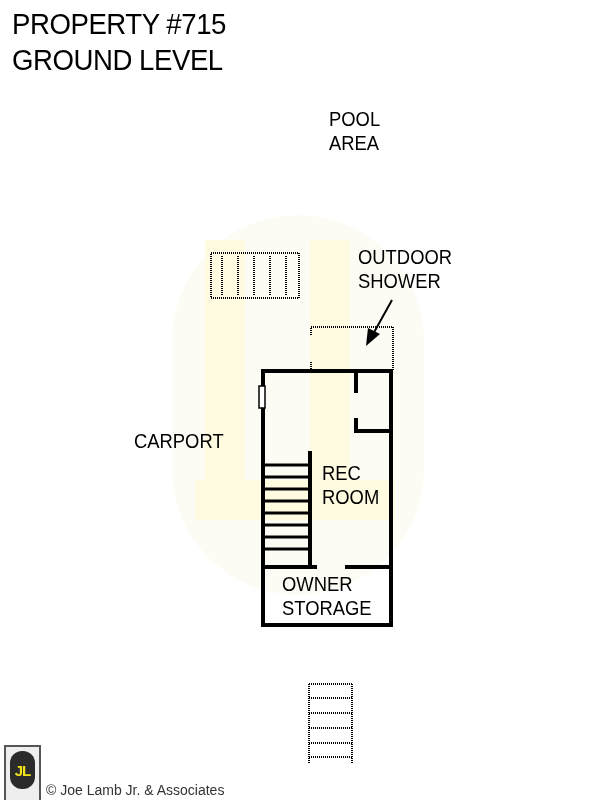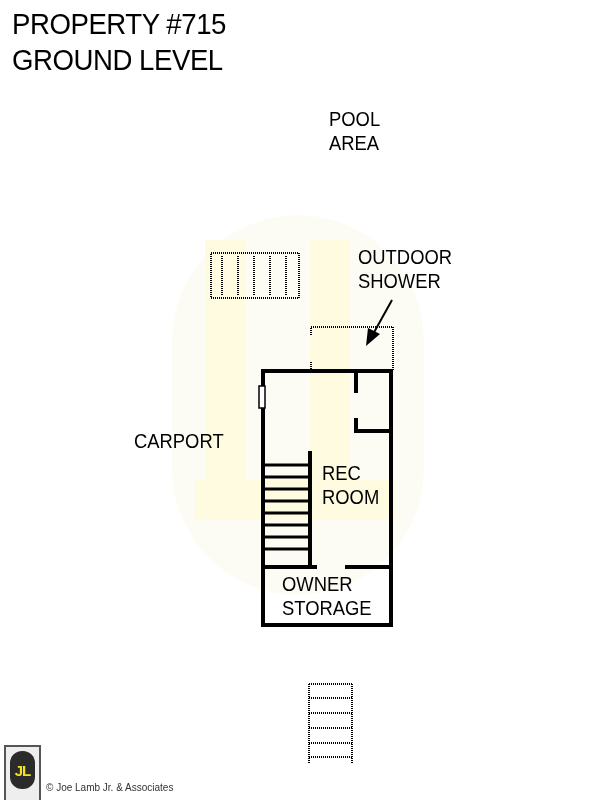--- a/index.html
+++ b/index.html
@@ -1,20 +1,20 @@
 <!DOCTYPE html>
 <html><head>
   <meta charset="utf-8">
   <style>
     html, body { margin: 0; padding: 0; background: #ffffff; }
     body { width: 600px; height: 800px; position: relative; overflow: hidden; font-family: "Liberation Sans", sans-serif; }
     .abs { position: absolute; }
     .title { left: 12px; font-size: 30px; line-height: 30px; color: #000; letter-spacing: -0.5px; transform: scaleX(0.92); transform-origin: left top; }
     .label { font-size: 20px; line-height: 24px; color: #000; transform: scaleX(0.92); transform-origin: left top; }
-    .footer-text { font-size: 10px; color: #333; }
+    .footer-text { font-size: 14px; color: #333; }
     svg.plan { position: absolute; left: 0; top: 0; }
   </style>
 </head>
 <body>
 
 <svg class="plan" width="600" height="800">
   <rect x="172" y="215" width="252" height="380" rx="126" fill="#fdfcf4"></rect>
   <rect x="205" y="240" width="40" height="260" fill="#fffbe0"></rect>
   <rect x="310" y="240" width="40" height="260" fill="#fffbe0"></rect>
   <rect x="195" y="480" width="200" height="40" fill="#fffbe0"></rect>

